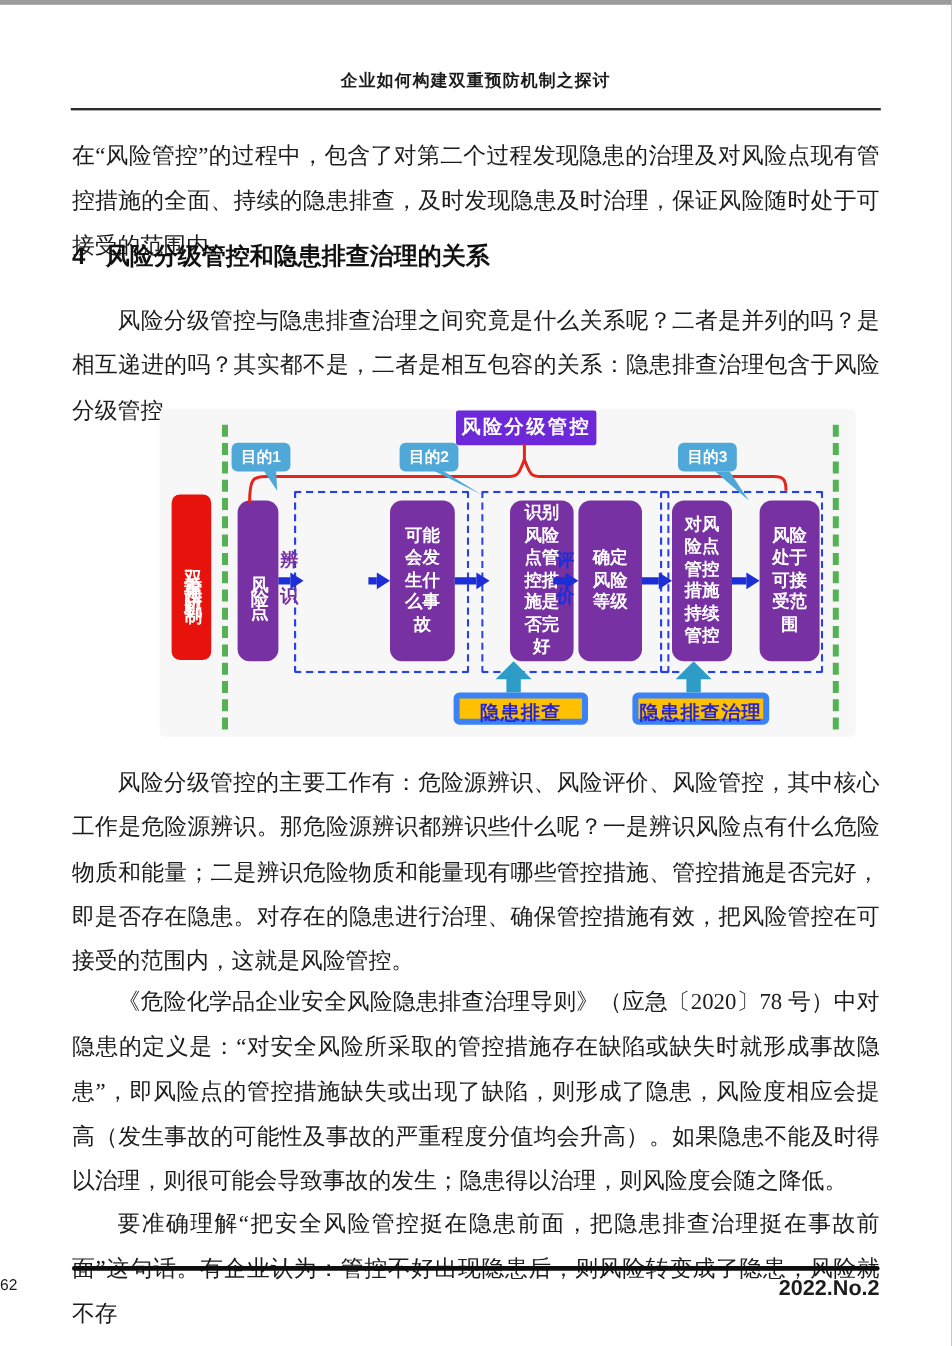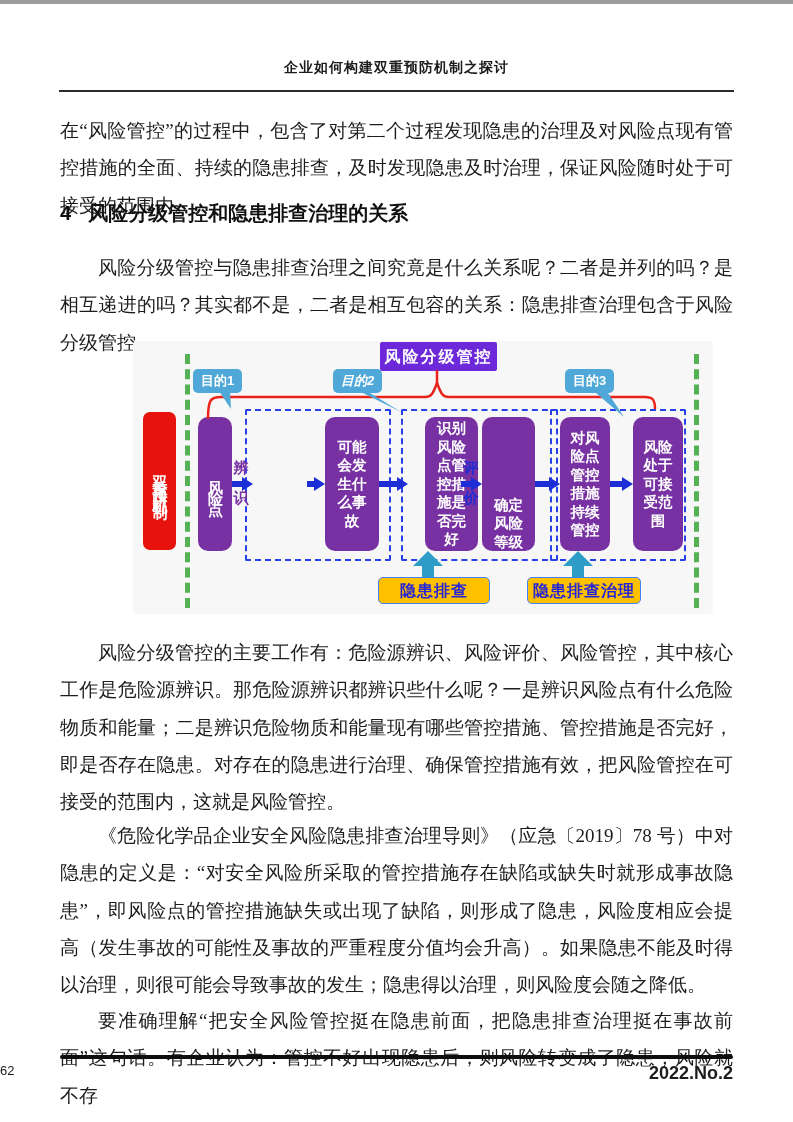--- a/index.html
+++ b/index.html
@@ -44,48 +44,48 @@
             border-radius:7px;display:flex;align-items:center;justify-content:center;}
   .side-box span{writing-mode:vertical-rl;text-orientation:upright;color:#fff;
                  font-size:15px;font-weight:bold;letter-spacing:6px;}
 
   .fig-title{position:absolute;left:247px;top:1px;width:117px;height:29px;background:#6d28d9;
              color:#fff;font-size:16px;font-weight:bold;text-align:center;line-height:29px;
              letter-spacing:2px;border-radius:2px;}
 
   .goal{position:absolute;top:28px;width:49px;height:24px;background:#4fa8d7;border-radius:5px;
         color:#fff;font-size:13px;font-weight:bold;text-align:center;line-height:24px;}
-  #goal1{left:60px;} #goal2{left:200px;font-style:italic;} #goal3{left:432px;}
+  #goal1{left:60px;} #goal2{left:200px;} #goal3{left:432px;}
 
   .dashed-rect{position:absolute;top:68px;height:152px;border:2.5px dashed #2740e8;border-radius:2px;
                box-sizing:border-box;}
   #rect-a{left:112px;width:146px;}
   #rect-b{left:268px;width:157px;}
   #rect-c{left:417px;width:136px;}
 
   .pbox{position:absolute;top:76px;height:134px;background:#7831a2;border-radius:10px;
         display:flex;align-items:center;justify-content:center;color:#fff;font-weight:bold;}
   .pbox-text{display:block;width:2em;font-size:14.5px;line-height:18.5px;
              word-break:break-all;text-align:center;}
   .vbox-text{writing-mode:vertical-rl;text-orientation:upright;font-size:15px;letter-spacing:11px;}
   #box1{left:65px;width:34px;}
   #box2{left:120px;width:54px;}
   #box3{left:192px;width:54px;}
   #box4{left:292px;width:53px;}
-  #box5{left:349px;width:53px;align-items:flex-end;}
+  #box5{left:349px;width:53px;}
   #box6{left:427px;width:50px;}
   #box7{left:500px;width:50px;}
 
   .flow-label{position:absolute;width:16px;font-size:15px;font-weight:bold;line-height:16px;text-align:center;}
   .lbl-purple{color:#7831a2;}
   .lbl-blue{color:#1d2ed6;}
   #lbl-bianshi-1{left:100px;top:119px;} #lbl-bianshi-2{left:100px;top:149px;}
   #lbl-pingjia-1{left:330px;top:119px;} #lbl-pingjia-2{left:330px;top:149px;}
 
-  .ybox{position:absolute;top:236px;height:27px;background:#ffc000;border:1px solid #3b82f6;
+  .ybox{position:absolute;top:236px;height:27px;background:#ffc000;border:5px solid #3b82f6;
         border-radius:5px;box-sizing:border-box;color:#2524d8;font-size:16px;font-weight:bold;
         text-align:center;line-height:25px;letter-spacing:1px;}
   #ybox1{left:245px;width:112px;}
   #ybox2{left:394px;width:114px;}
 </style>
 </head>
 <body>
 
 <div class="page">
 
@@ -169,20 +169,20 @@
         <line x1="477" y1="143" x2="489" y2="143"></line>
           <polygon points="489,136 500,143 489,150" stroke="none"></polygon>
       </g>
 
       <polygon points="289,236 289,225 280,225 295,210 310,225 301,225 301,236" fill="#2d9dc8"></polygon>
       <polygon points="439,236 439,225 430,225 445,210 460,225 451,225 451,236" fill="#2d9dc8"></polygon>
     </svg>
   </div>
 
   <p class="para indent" id="p3">风险分级管控的主要工作有：危险源辨识、风险评价、风险管控，其中核心工作是危险源辨识。那危险源辨识都辨识些什么呢？一是辨识风险点有什么危险物质和能量；二是辨识危险物质和能量现有哪些管控措施、管控措施是否完好，即是否存在隐患。对存在的隐患进行治理、确保管控措施有效，把风险管控在可接受的范围内，这就是风险管控。</p>
-  <p class="para indent" id="p4">《危险化学品企业安全风险隐患排查治理导则》（应急〔2019〕78 号）中对隐患的定义是：“对安全风险所采取的管控措施存在缺陷或缺失时就形成事故隐患”，即风险点的管控措施缺失或出现了缺陷，则形成了隐患，风险度相应会提高（发生事故的可能性及事故的严重程度分值均会升高）。如果隐患不能及时得以治理，则很可能会导致事故的发生；隐患得以治理，则风险度会随之降低。</p>
+  <p class="para indent" id="p4">《危险化学品企业安全风险隐患排查治理导则》（应急〔2020〕78 号）中对隐患的定义是：“对安全风险所采取的管控措施存在缺陷或缺失时就形成事故隐患”，即风险点的管控措施缺失或出现了缺陷，则形成了隐患，风险度相应会提高（发生事故的可能性及事故的严重程度分值均会升高）。如果隐患不能及时得以治理，则很可能会导致事故的发生；隐患得以治理，则风险度会随之降低。</p>
   <p class="para indent" id="p5">要准确理解“把安全风险管控挺在隐患前面，把隐患排查治理挺在事故前面”这句话。有企业认为：管控不好出现隐患后，则风险转变成了隐患，风险就不存</p>
 
   <div class="footer-rule"></div>
   <div class="footer-page">62</div>
   <div class="footer-issue">2022.No.2</div>
 
 </div>
 
 </body></html>

